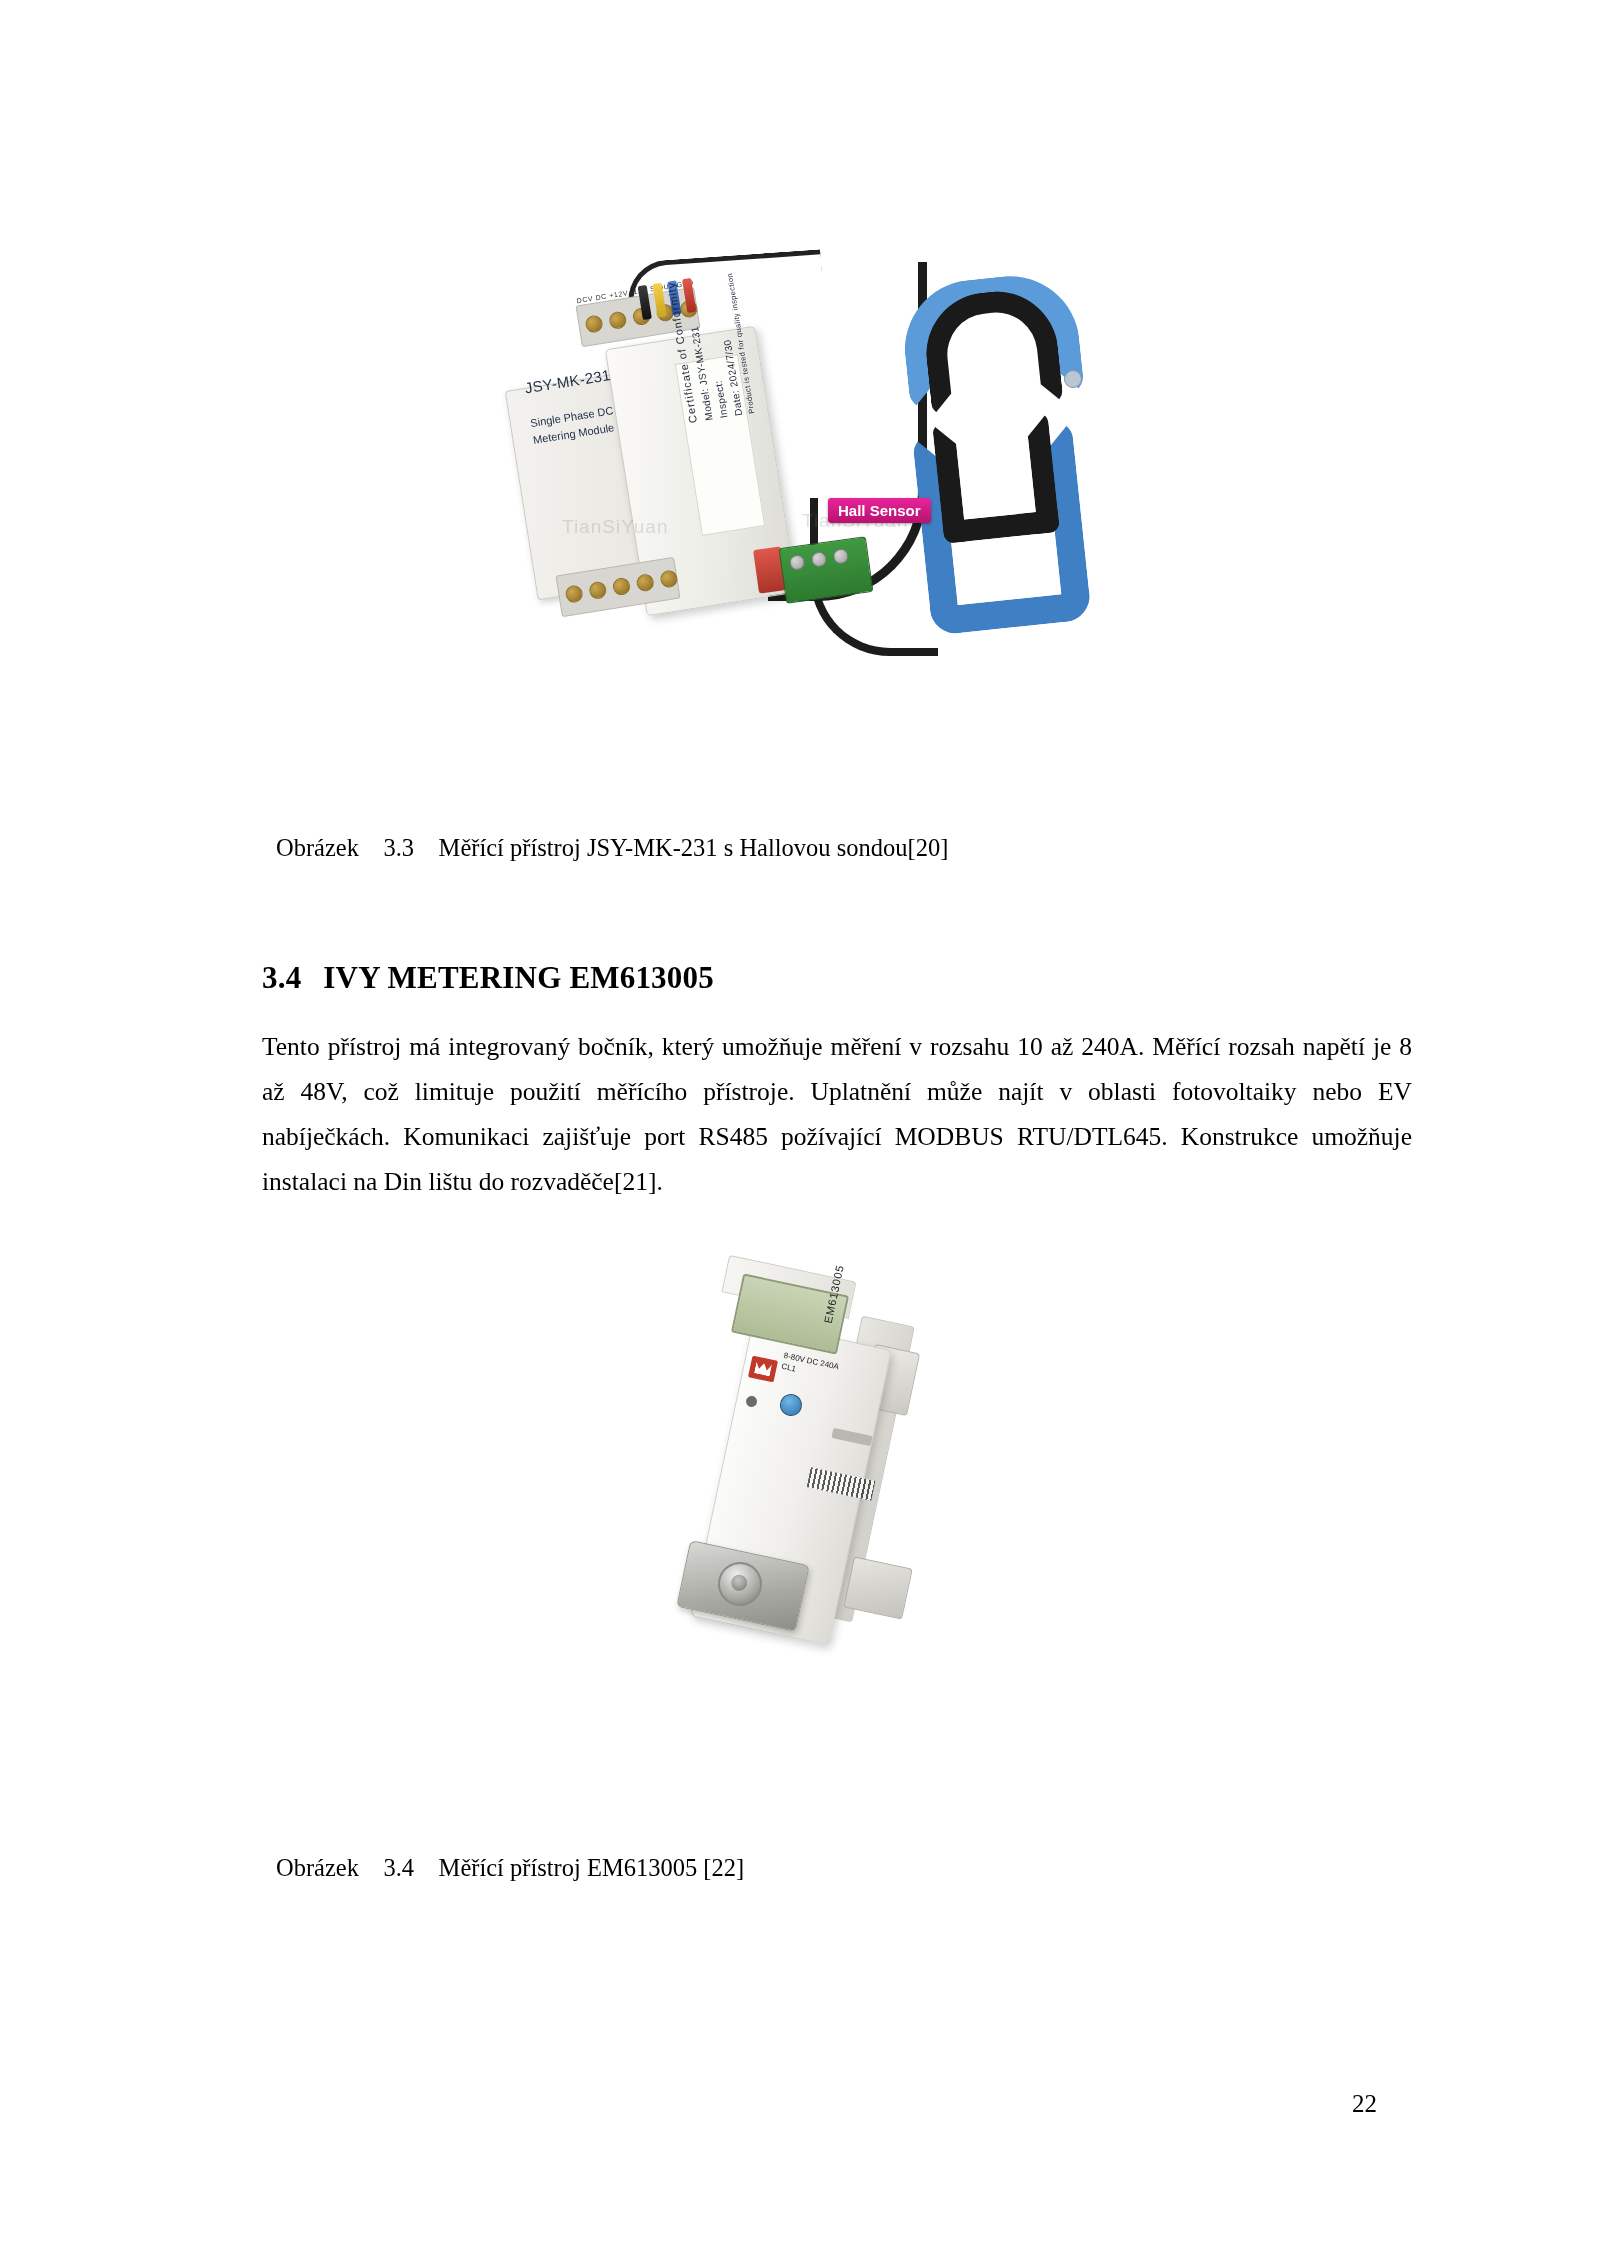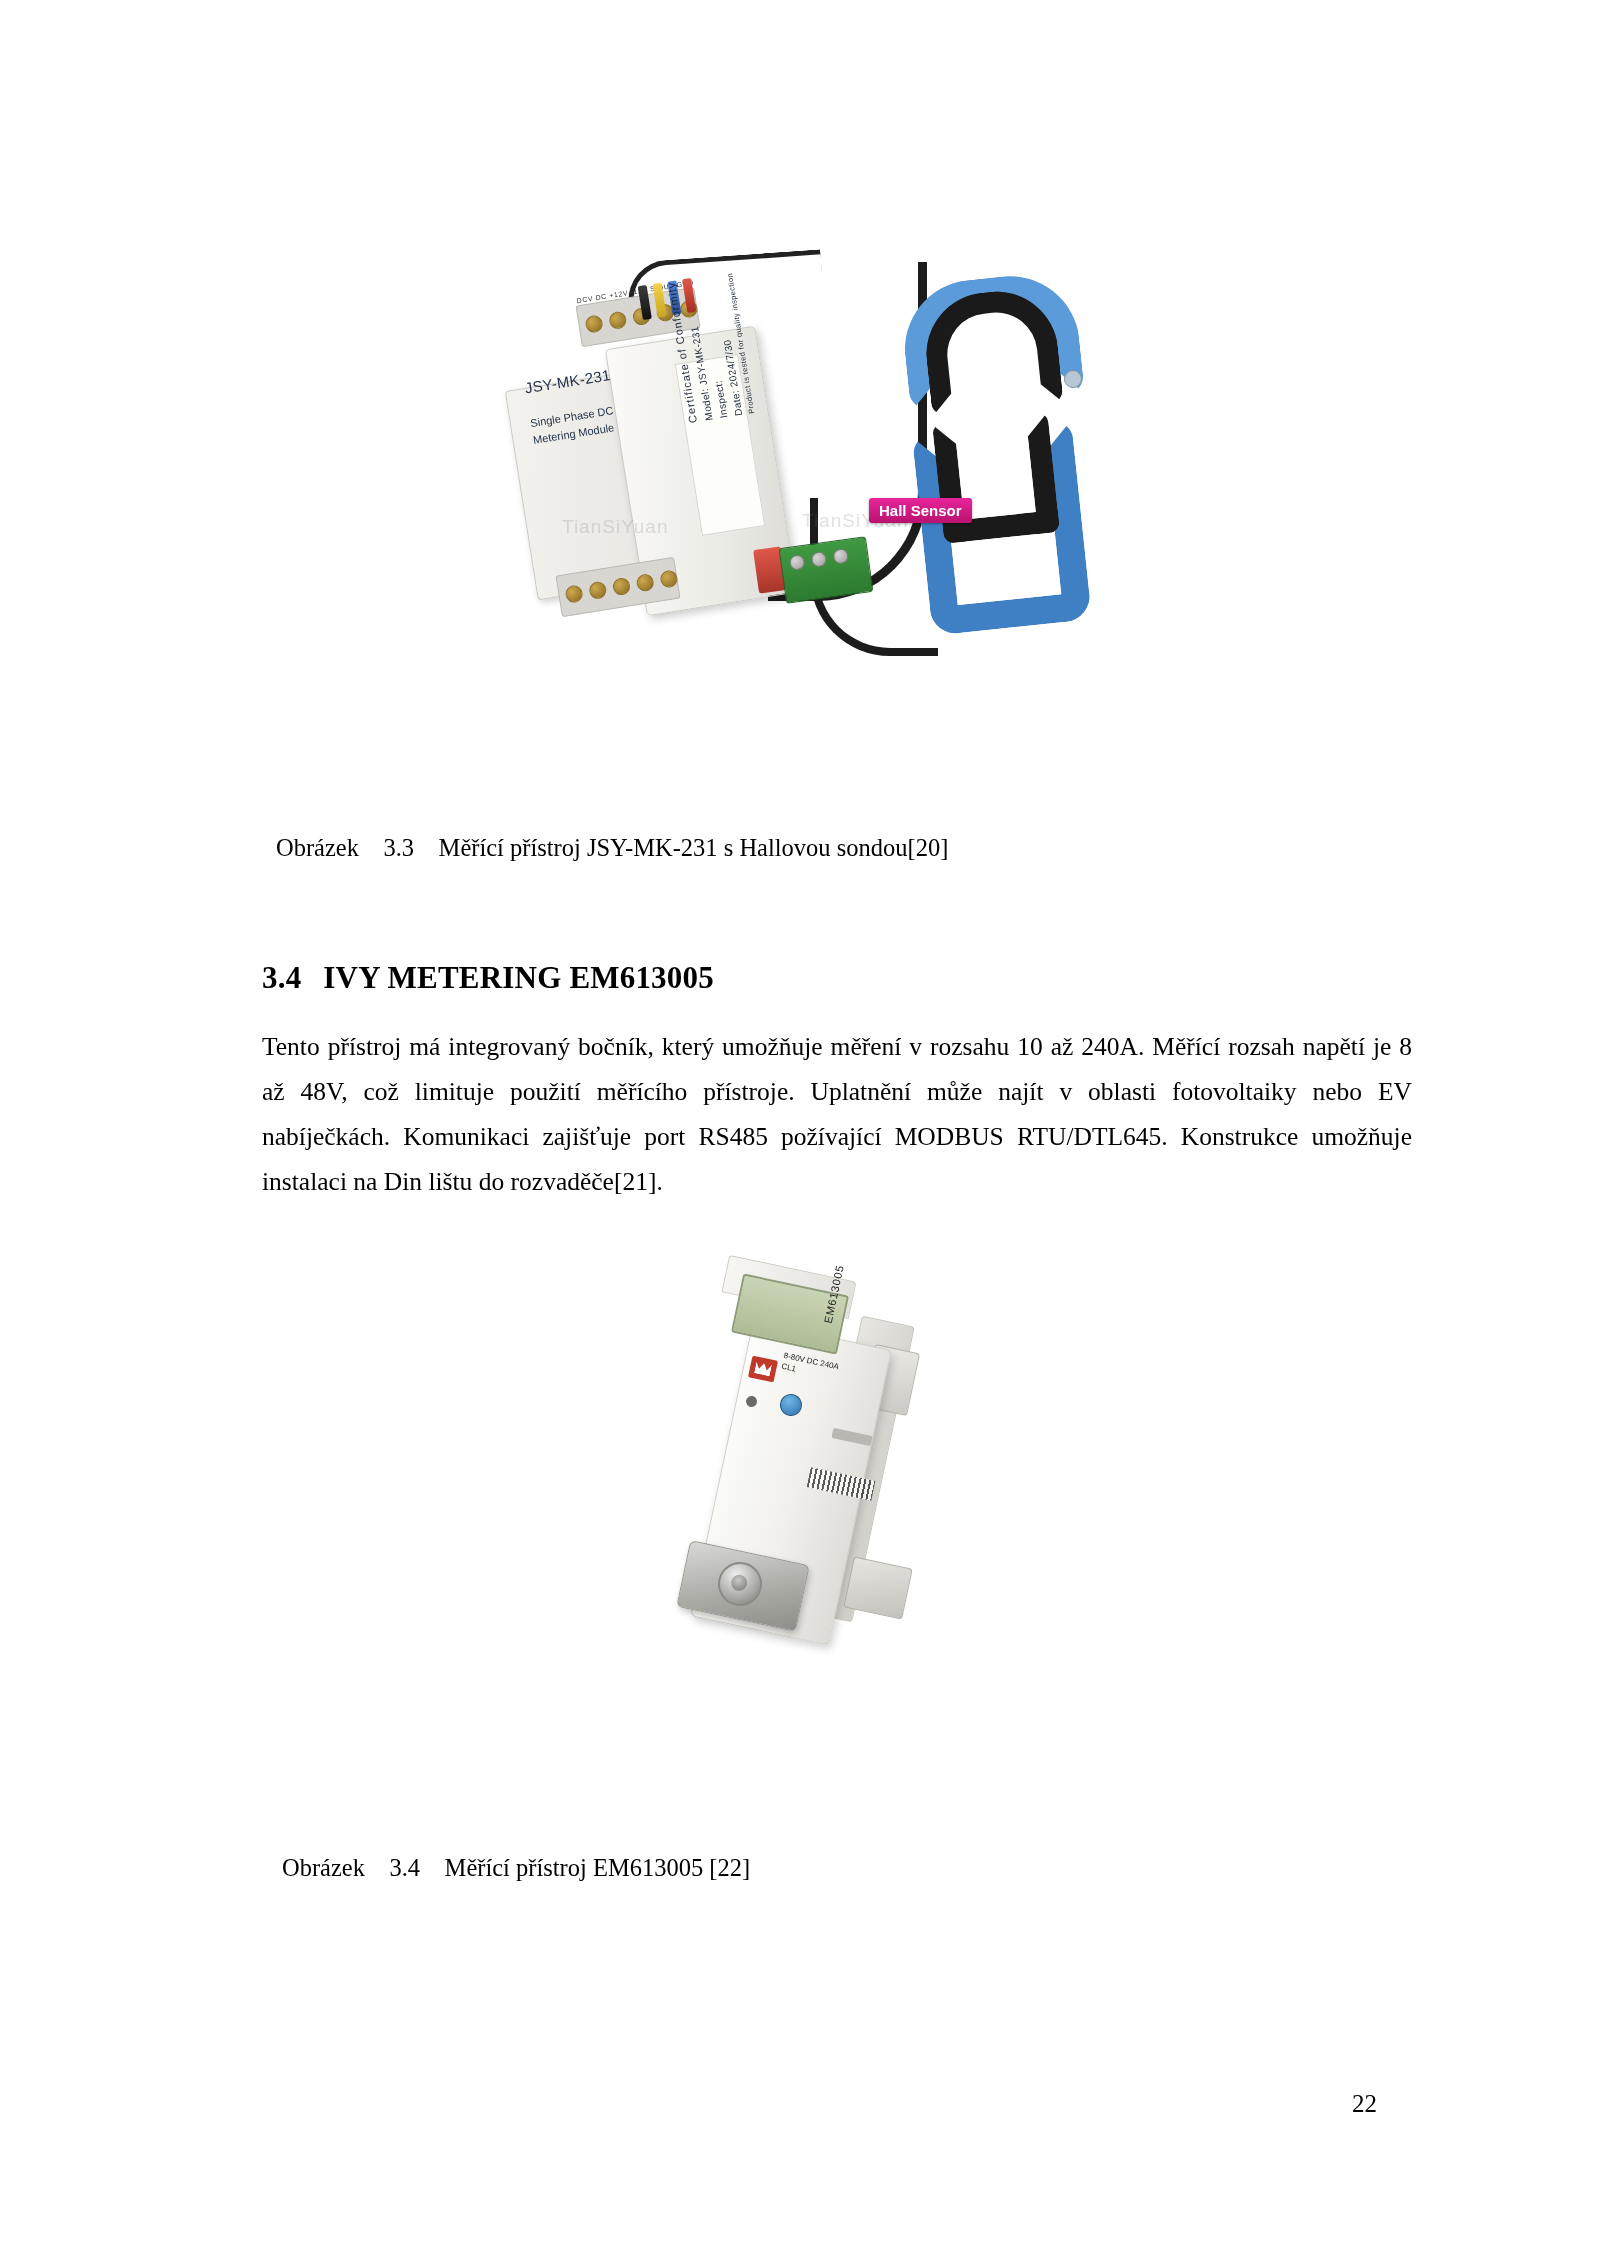--- a/index.html
+++ b/index.html
@@ -194,21 +194,20 @@
     left: 318px;
     top: 250px;
     background: linear-gradient(180deg,#e8249b,#b8126f);
     color: #fff;
     font-family: "Liberation Sans", sans-serif;
     font-size: 15px;
     font-weight: bold;
     padding: 4px 10px;
     border-radius: 3px;
     box-shadow: 0 1px 3px rgba(0,0,0,.35);
-    margin-left: 41px;
   }
 
   
   .clamp-outer {
     position: absolute;
     left: 372px;
     top: 30px;
     width: 210px;
     height: 362px;
   }
@@ -303,21 +302,21 @@
   
   .caption {
     position: absolute;
     font-size: 24.5px;
     font-family: "Liberation Serif", serif;
     color: #000;
     white-space: pre;
     margin-top: 22px;
   }
   .caption-1 { left: 14px; top: 812px; }
-  .caption-2 { left: 20px; top: 1832px; }
+  .caption-2 { left: 14px; top: 1832px; }
 
   
   .heading {
     position: absolute;
     left: 0;
     top: 960px;
     font-size: 31px;
     font-weight: bold;
     letter-spacing: .2px;
   }

